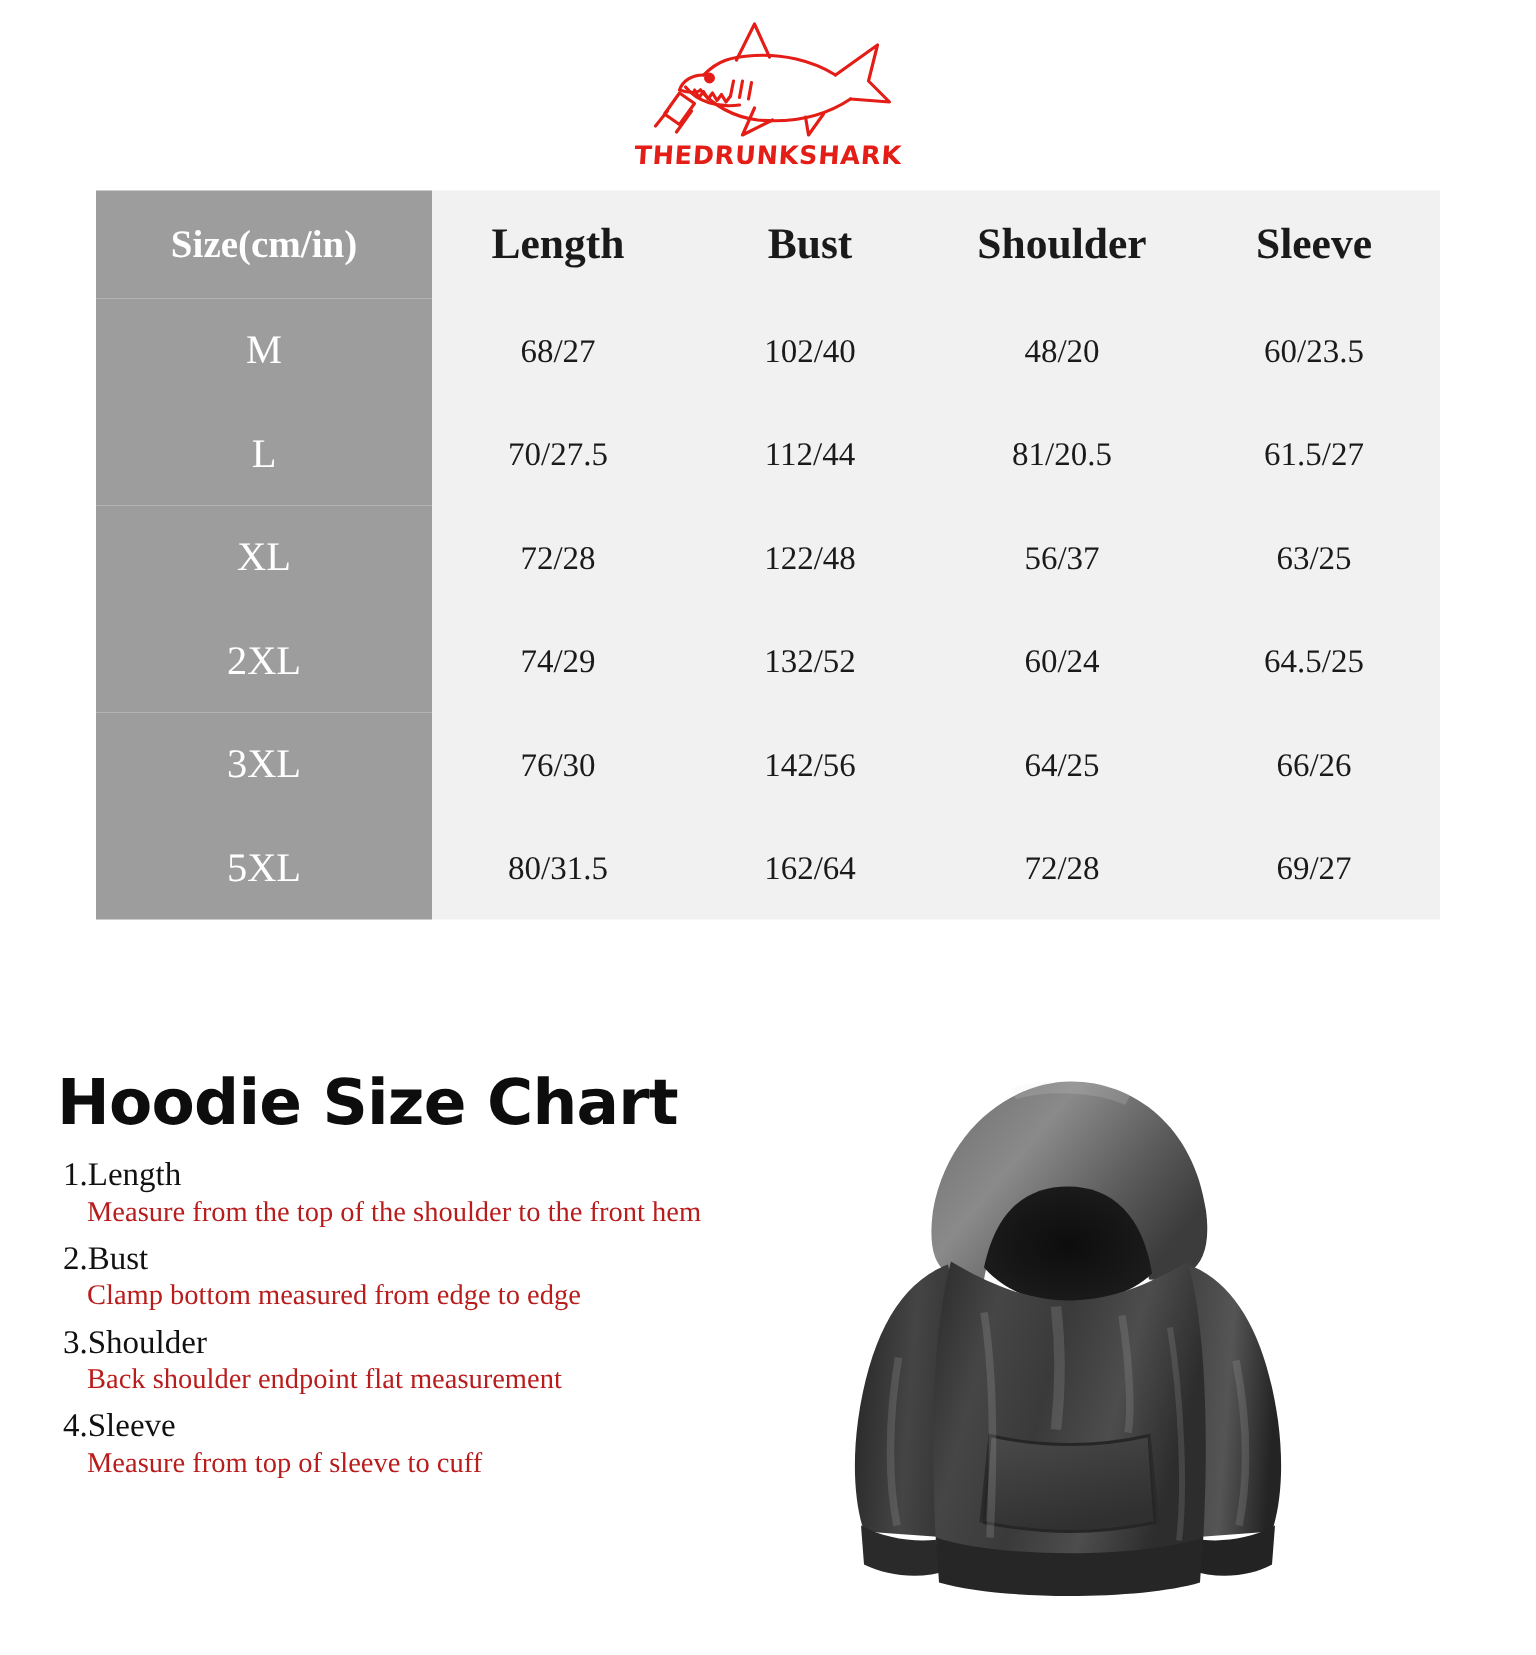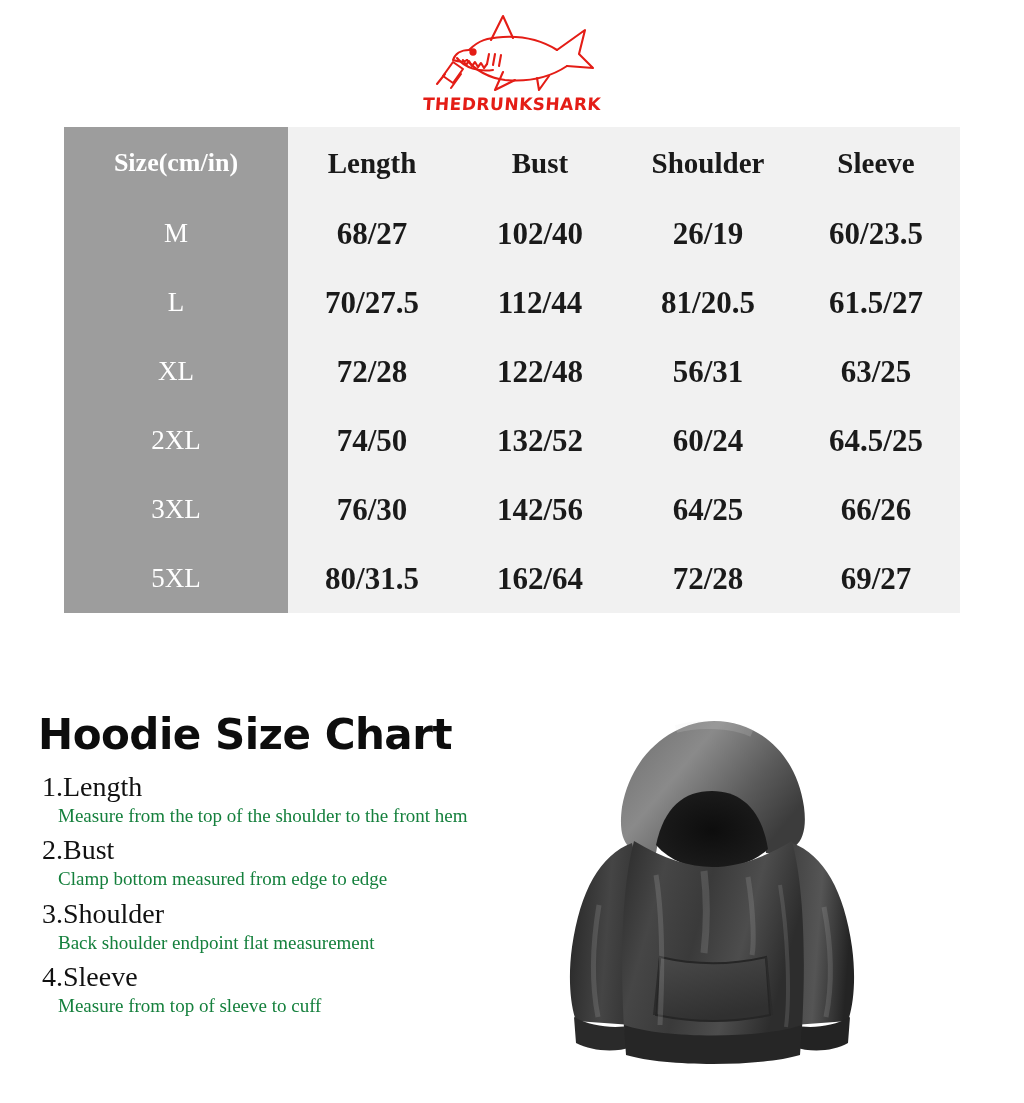--- a/index.html
+++ b/index.html
@@ -73,22 +73,22 @@
     color: #1a1a1a;
     margin-left: 35px;
   }
   table.size-table thead th.size-col {
     background: #9d9d9d;
     color: #ffffff;
     font-size: 26px;
   }
   table.size-table tbody td {
     height: 67px;
-    font-size: 31px;
-    font-weight: bold;
+    font-size: 22px;
+    font-weight: normal;
     color: #1a1a1a;
   }
   table.size-table tbody td.size-col {
     background: #9d9d9d;
     color: #ffffff;
     font-size: 27px;
     font-weight: normal;
   }
   col.c-size  { width: 224px; }
   col.c-len   { width: 168px; }
@@ -113,28 +113,28 @@
   .chart-title {
     font-family: "DejaVu Sans", sans-serif;
     font-weight: bold;
     font-size: 42px;
     letter-spacing: -0.5px;
     color: #0d0d0d;
     margin: 0 0 10px 2px;
   }
   .item { margin-bottom: 4px; }
   .item-head {
-    font-size: 28px;
+    font-size: 22px;
     color: #111111;
     margin-left: 6px;
     line-height: 1.25;
   }
   .item-desc {
     font-size: 19px;
-    color: #15803d;
+    color: #b91c1c;
     line-height: 1.28;
     margin-left: 22px;
     max-width: 420px;
   }
   .item-desc.wide { max-width: 470px; }
 
   
   .hoodie-wrap {
     position: absolute;
     right: 28px;
@@ -199,40 +199,40 @@
         <th>Bust</th>
         <th>Shoulder</th>
         <th>Sleeve</th>
       </tr>
     </thead>
     <tbody>
       <tr>
         <td class="size-col">M</td>
         <td>68/27</td>
         <td>102/40</td>
-        <td>26/19</td>
+        <td>48/20</td>
         <td>60/23.5</td>
       </tr>
       <tr>
         <td class="size-col">L</td>
         <td>70/27.5</td>
         <td>112/44</td>
         <td>81/20.5</td>
         <td>61.5/27</td>
       </tr>
       <tr>
         <td class="size-col">XL</td>
         <td>72/28</td>
         <td>122/48</td>
-        <td>56/31</td>
+        <td>56/37</td>
         <td>63/25</td>
       </tr>
       <tr>
         <td class="size-col">2XL</td>
-        <td>74/50</td>
+        <td>74/29</td>
         <td>132/52</td>
         <td>60/24</td>
         <td>64.5/25</td>
       </tr>
       <tr>
         <td class="size-col">3XL</td>
         <td>76/30</td>
         <td>142/56</td>
         <td>64/25</td>
         <td>66/26</td>

